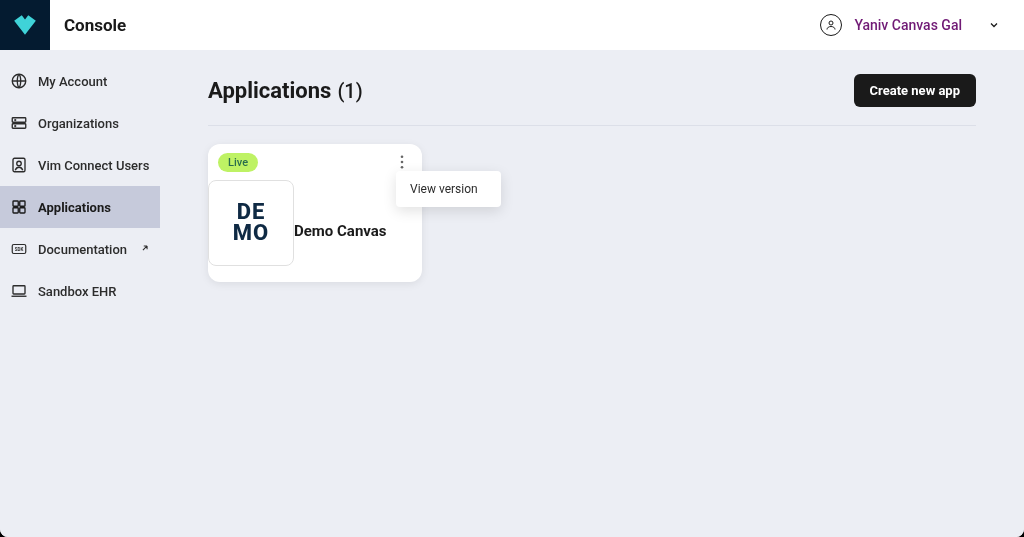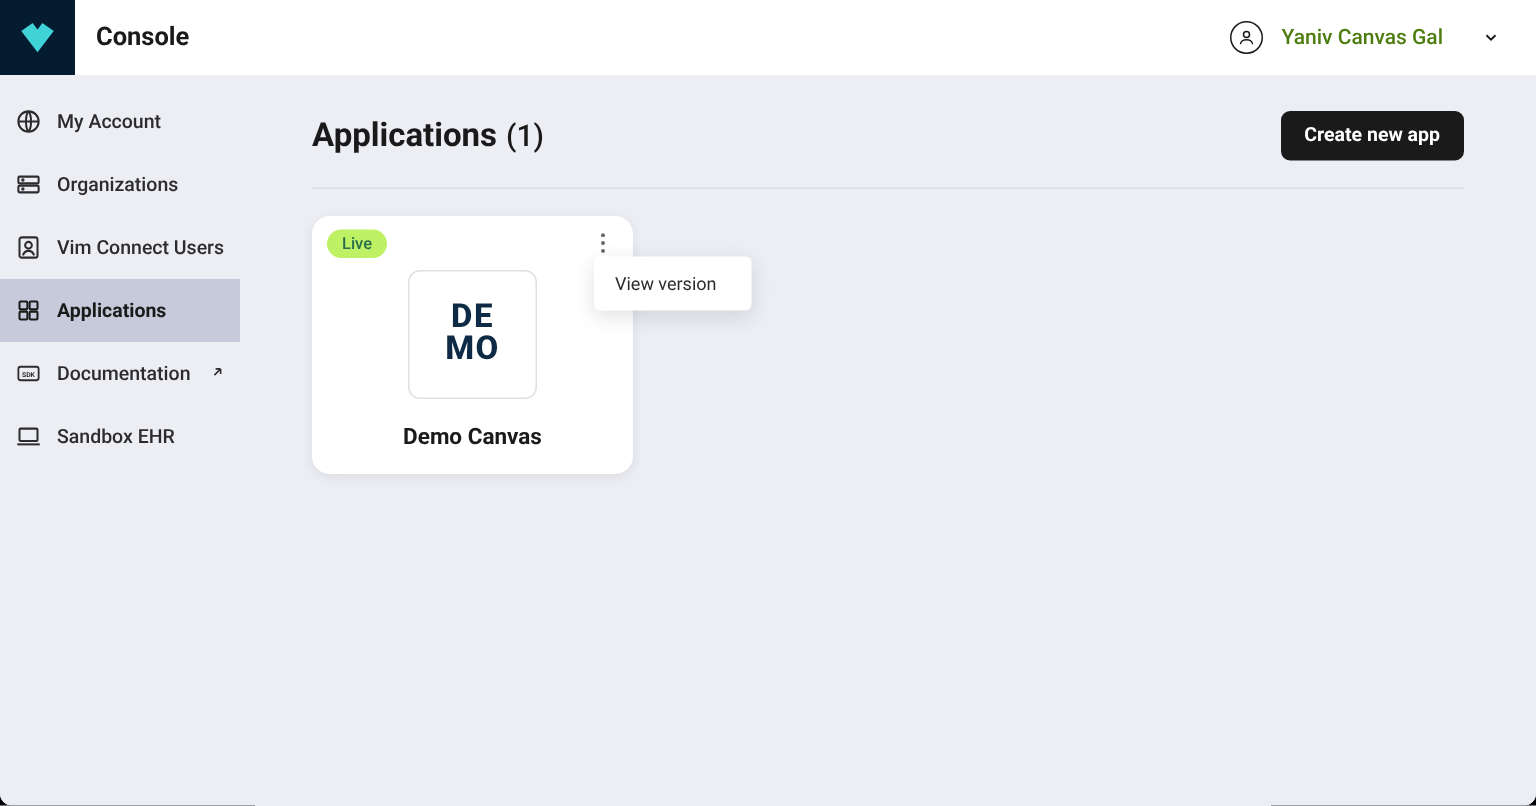--- a/index.html
+++ b/index.html
@@ -67,21 +67,21 @@
       align-items: center;
       justify-content: center;
     }
     .user-avatar svg {
       width: 12px;
       height: 12px;
     }
     .user-name {
       font-size: 14px;
       font-weight: 500;
-      color: #4d7c0f;
+      color: #701a75;
     }
     .chevron {
       margin-left: 14px;
     }
     .main-layout {
       display: flex;
       height: calc(100% - 50px);
     }
     .sidebar {
       width: 160px;
@@ -181,21 +181,21 @@
       width: 20px;
       height: 20px;
       display: flex;
       align-items: center;
       justify-content: center;
       cursor: pointer;
       color: #666;
     }
     .card-body {
       display: flex;
-      flex-direction: column;
+      flex-direction: row;
       align-items: center;
       padding: 8px 0 16px 0;
     }
     .demo-logo {
       width: 86px;
       height: 86px;
       border: 1px solid #e0e0e0;
       border-radius: 8px;
       display: flex;
       align-items: center;

